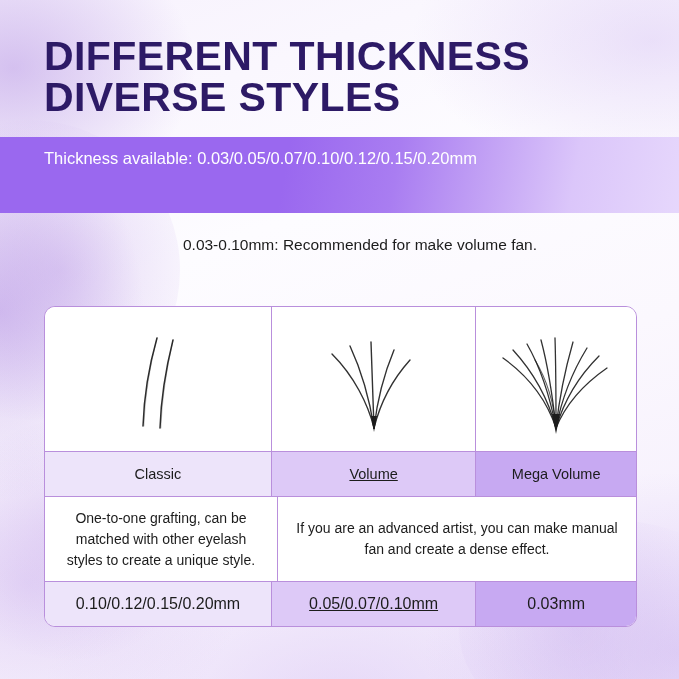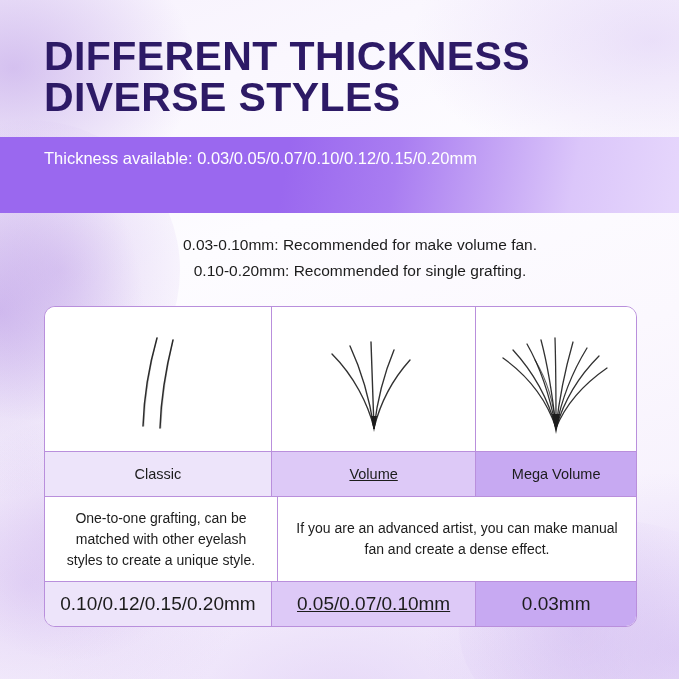--- a/index.html
+++ b/index.html
@@ -168,21 +168,21 @@
     border-bottom: 1px solid #b98fdc;
     font-size: 14px;
     line-height: 21px;
     color: #1c1c1c;
     padding: 0 14px;
   }
   .row-desc .c1 { border-right: 1px solid #b98fdc; }
 
   .row-thick { height: 44px; }
   .row-thick .tcell {
-    font-size: 19px;
+    font-size: 16px;
     color: #1c1c1c;
   }
   .row-thick .c1, .row-thick .c2 { border-right: 1px solid #b98fdc; }
 
   
   .tier1 { background: #ede4fa; }
   .tier2 { background: #ddc9f7; }
   .tier3 { background: #c7a9f2; }
 
   .lash-svg { display: block; }
@@ -200,21 +200,20 @@
     <span class="hl">DIFFERENT THICKNESS</span>
     <span class="hl">DIVERSE STYLES</span>
   </div>
 
   <div id="banner">
     <span class="bl bl1">Thickness available: 0.03/0.05/0.07/0.10/0.12/0.15/0.20mm</span>
   </div>
 
   <div id="bodytext">
     <span class="pl">0.03-0.10mm: Recommended for make volume fan.</span>
-    <span class="pl">0.10-0.20mm: Recommended for single grafting.</span>
   </div>
 
   <div id="table">
 
     <div class="trow row-img">
       <div class="tcell c1">
         <svg class="lash-svg" width="90" height="118" viewBox="0 0 90 118">
           <g fill="none" stroke="#1c1c1c" stroke-linecap="round">
             <path d="M44 18 C 36 46, 31 76, 30 106" stroke-width="1.5" opacity="0.92"></path>
             <path d="M44 18 C 37 46, 32 76, 31 106" stroke-width="0.5" opacity="0.45"></path>

